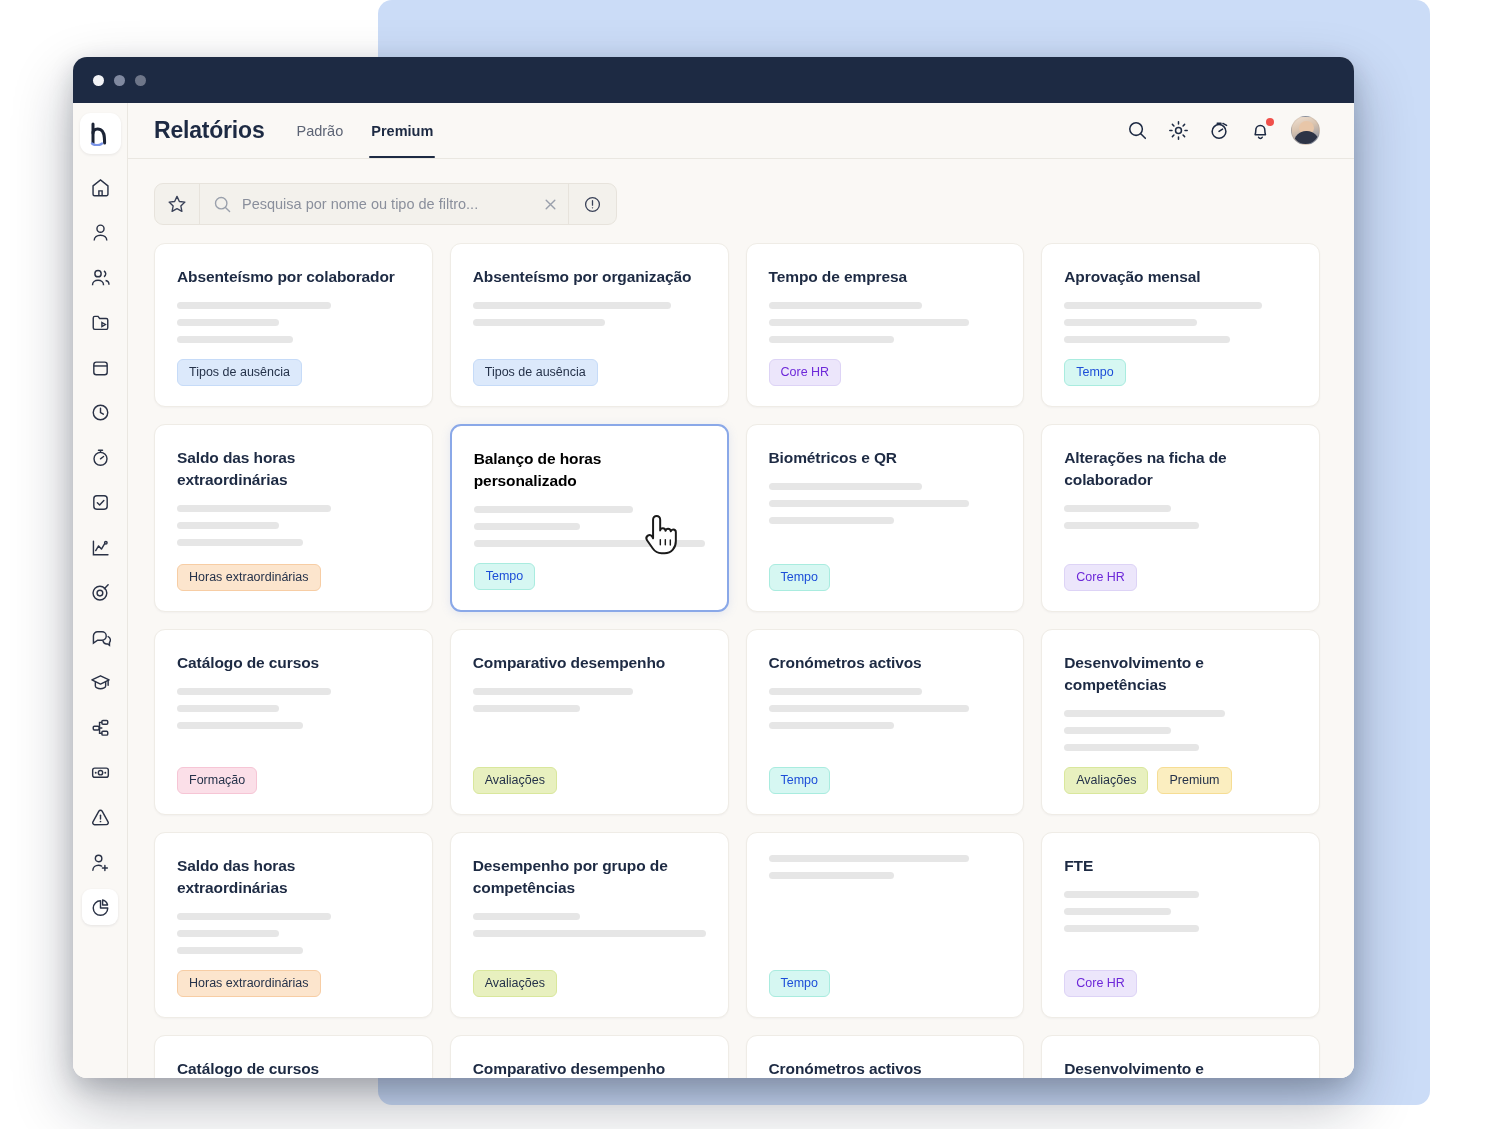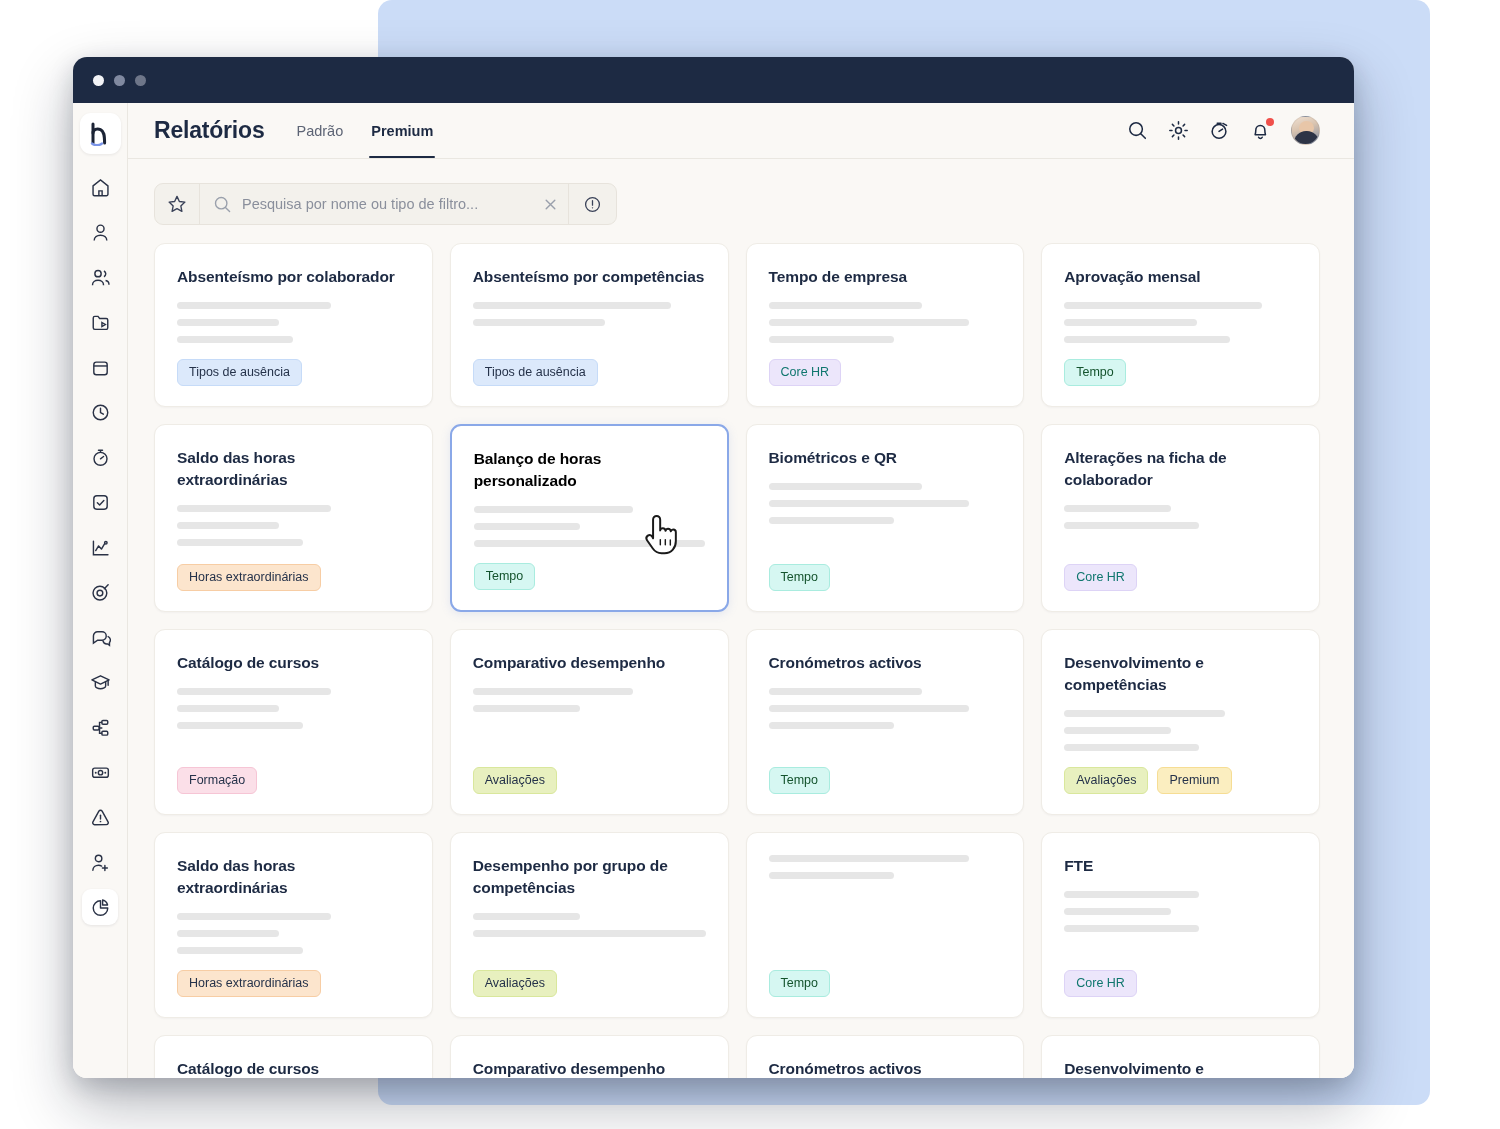--- a/index.html
+++ b/index.html
@@ -124,22 +124,22 @@
     letter-spacing: -.1px; margin-bottom: 14px;
   }
   .card.selected .card-title { color: #000000; }
   .skel { height: 7px; border-radius: 4px; background: #e6e6e6; margin-bottom: 10px; }
   .tags { margin-top: auto; display: flex; gap: 9px; flex-wrap: wrap; padding-top: 6px; }
   .tag {
     font-size: 12.5px; padding: 5px 11px; border-radius: 6px; line-height: 1.25;
     border: 1px solid transparent; white-space: nowrap;
   }
   .tag.absence  { background:#dce9fb; border-color:#c6dbf8; color:#25324a; }
-  .tag.corehr   { background:#ece6fb; border-color:#ddd3f6; color:#0f766e; }
-  .tag.tempo    { background:#d6f7f2; border-color:#a9ecdf; color:#14532d; }
+  .tag.corehr   { background:#ece6fb; border-color:#ddd3f6; color:#6d28d9; }
+  .tag.tempo    { background:#d6f7f2; border-color:#a9ecdf; color:#1d4ed8; }
   .tag.overtime { background:#fce5cd; border-color:#f7cda4; color:#25324a; }
   .tag.formacao { background:#fbdfe8; border-color:#f6c5d5; color:#25324a; }
   .tag.avaliacoes { background:#e8f0bf; border-color:#d9e79c; color:#25324a; }
   .tag.premium  { background:#fbeec0; border-color:#f6dd94; color:#25324a; }
 
   
   .cursor { position: absolute; left: 636px; top: 510px; width: 46px; height: 50px;
     pointer-events: none; z-index: 40; }
 </style>
 </head>
@@ -390,21 +390,21 @@
               <div class="card">
                 <div class="card-title">Absenteísmo por colaborador</div>
                 <div class="skel" style="width: 66%;"></div>
                 <div class="skel" style="width: 44%;"></div>
                 <div class="skel" style="width: 50%;"></div>
                 <div class="tags">
                   <span class="tag absence">Tipos de ausência</span>
                 </div>
               </div>
               <div class="card">
-                <div class="card-title">Absenteísmo por competências</div>
+                <div class="card-title">Absenteísmo por organização</div>
                 <div class="skel" style="width: 85%;"></div>
                 <div class="skel" style="width: 57%;"></div>
                 <div class="tags">
                   <span class="tag absence">Tipos de ausência</span>
                 </div>
               </div>
               <div class="card">
                 <div class="card-title">Tempo de empresa</div>
                 <div class="skel" style="width: 66%;"></div>
                 <div class="skel" style="width: 86%;"></div>

